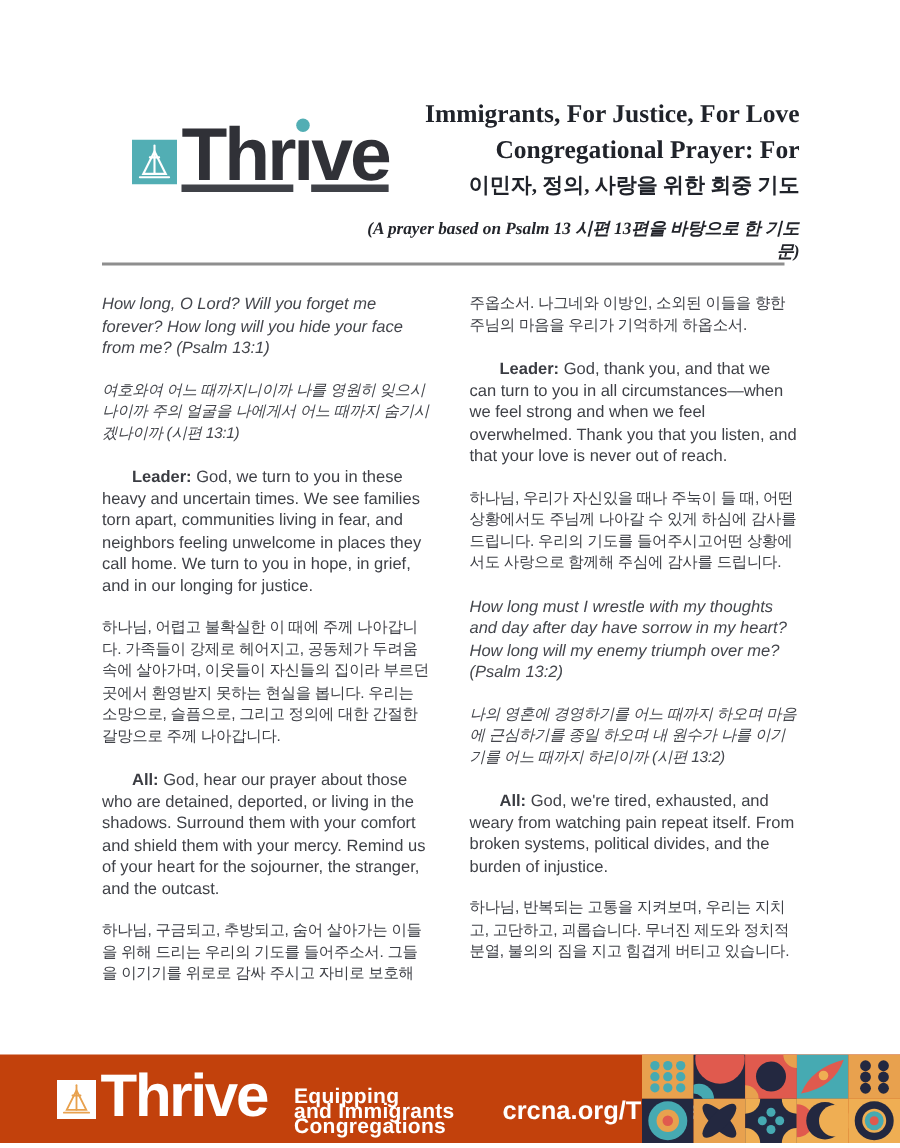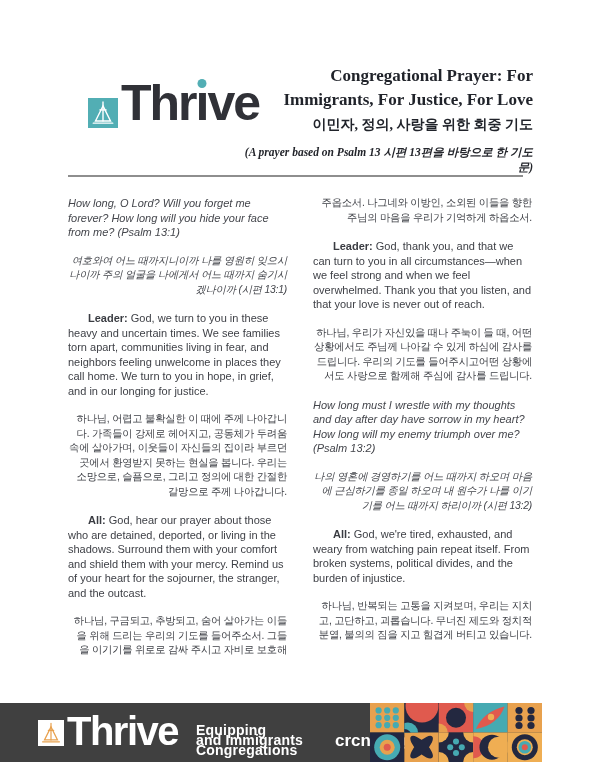--- a/index.html
+++ b/index.html
@@ -3,21 +3,21 @@
 <meta charset="utf-8">
 <style>
   * { margin:0; padding:0; box-sizing:border-box; }
   html,body { width:600px; }
   body {
     height:765px; background:#ffffff; position:relative; overflow:hidden;
     font-family:"Liberation Sans", sans-serif; color:#3f4147;
   }
   
   .header { position:absolute; top:0; left:0; right:0; height:175px; }
-  .brand { position:absolute; left:88px; top:78px; display:flex; align-items:flex-end; }
+  .brand { position:absolute; left:88px; top:78px; display:flex; align-items:center;text-decoration:underline; }
   .brand-icon { display:block; width:30px; height:30px; margin-top:10px; }
   .brand-word {
     font-size:50px; font-weight:bold; letter-spacing:-2px; color:#303137;
     line-height:1; margin-left:3px; position:relative;
   }
   .brand-i { position:relative; display:inline-block; }
   .brand-i::after {
     content:""; position:absolute; left:50%; transform:translateX(-50%);
     top:1px; width:9px; height:9px; border-radius:50%; background:#52aeb4;
   }
@@ -36,26 +36,26 @@
   }
   .divider { position:absolute; top:175px; left:68px; width:455px; height:2px; background:#8e8e8e; }
   
   .columns {
     position:absolute; top:196px; left:68px; width:464px;
     display:flex; gap:26px;
   }
   .col { flex:1; }
   .col p { font-size:11px; line-height:14.5px; margin-bottom:14px; }
   .col p.quote { font-style:italic; color:#44464c; }
-  .col p.ko { font-size:10.3px; letter-spacing:-0.2px;text-align:right; }
+  .col p.ko { font-size:10.3px; letter-spacing:-0.2px; }
   .col p strong { font-weight:bold; color:#3a3c42;padding-left:20px; }
   
   .footer {
-    position:absolute; left:0; top:703px; width:542px; height:59px;
-    background:#404040;
+    position:absolute; left:0; top:703px; width:600px; height:59px;
+    background:#c2410c;
   }
   .f-brand { position:absolute; left:38px; top:8px; display:flex; align-items:flex-start; }
   .f-brand-icon { display:block; width:26px; height:26px; margin-top:9px; }
   .f-brand-word {
     font-size:40px; font-weight:bold; letter-spacing:-1.5px; color:#ffffff;
     line-height:1; margin-left:3px;
   }
   .f-tagline {
     position:absolute; left:196px; top:22px; color:#ffffff;
     font-size:14px; font-weight:bold; line-height:10px; letter-spacing:0.2px;
@@ -77,22 +77,22 @@
         <path d="M17 9 L8.5 26 L25.5 26 Z"></path>
         <line x1="17" y1="4.5" x2="17" y2="26"></line>
         <line x1="13.5" y1="13.5" x2="20.5" y2="13.5"></line>
         <line x1="6" y1="28.5" x2="28" y2="28.5"></line>
       </g>
     </svg>
     <span class="brand-word"><span>Thr</span><span class="brand-i">ı</span><span>ve</span></span>
   </div>
   <div class="title-block">
     <div class="title-en">
+      <div>Immigrants, For Justice, For Love</div>
       <div>Congregational Prayer: For</div>
-      <div>Immigrants, For Justice, For Love</div>
     </div>
     <div class="title-ko">이민자, 정의, 사랑을 위한 회중 기도</div>
     <div class="subtitle">(A prayer based on Psalm 13 시편 13편을 바탕으로 한 기도문)</div>
   </div>
 </div>
 
 <div class="divider"></div>
 
 <div class="columns">
   <div class="col">

